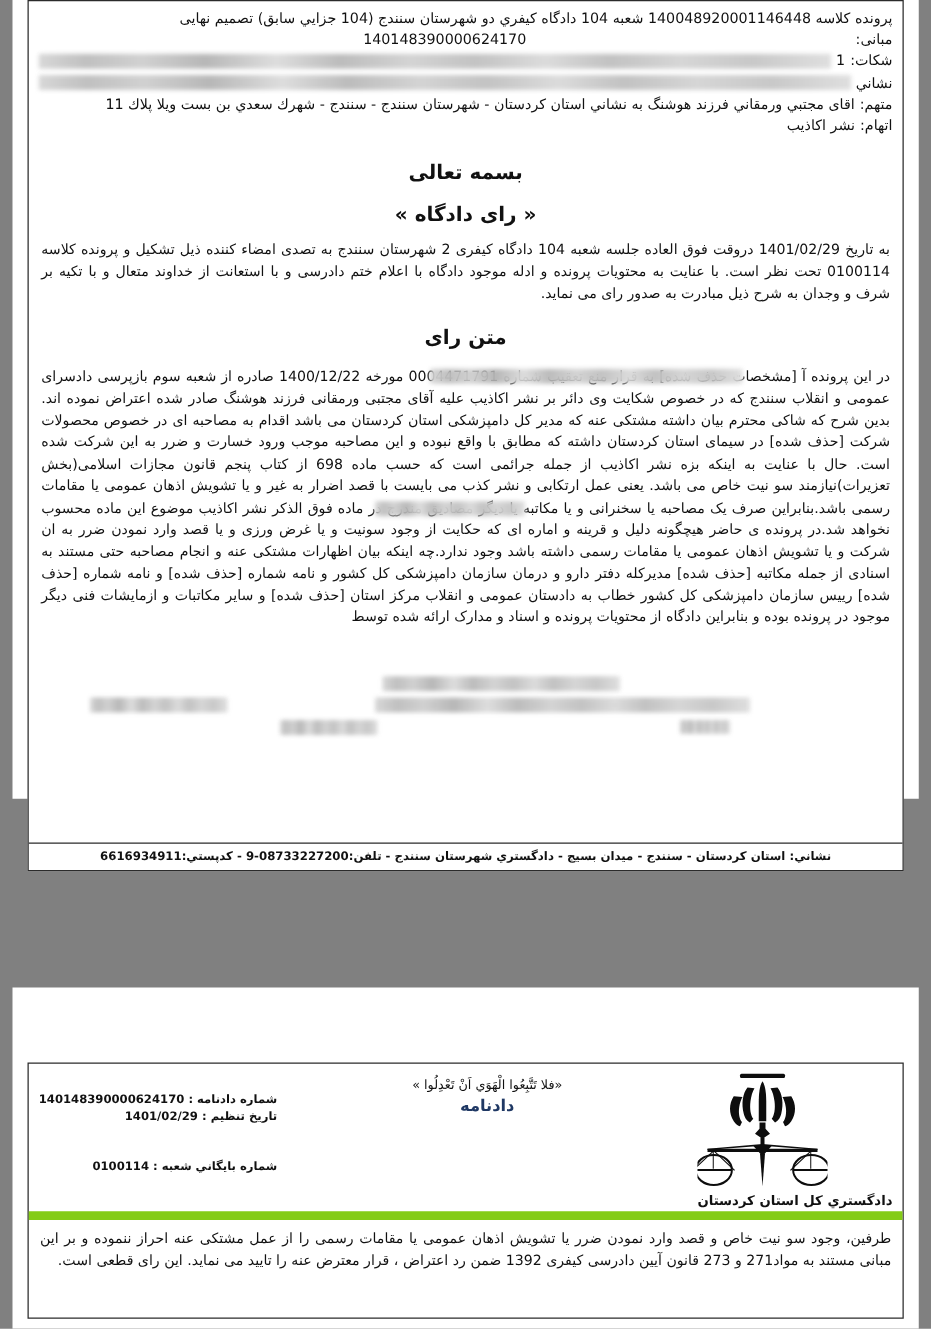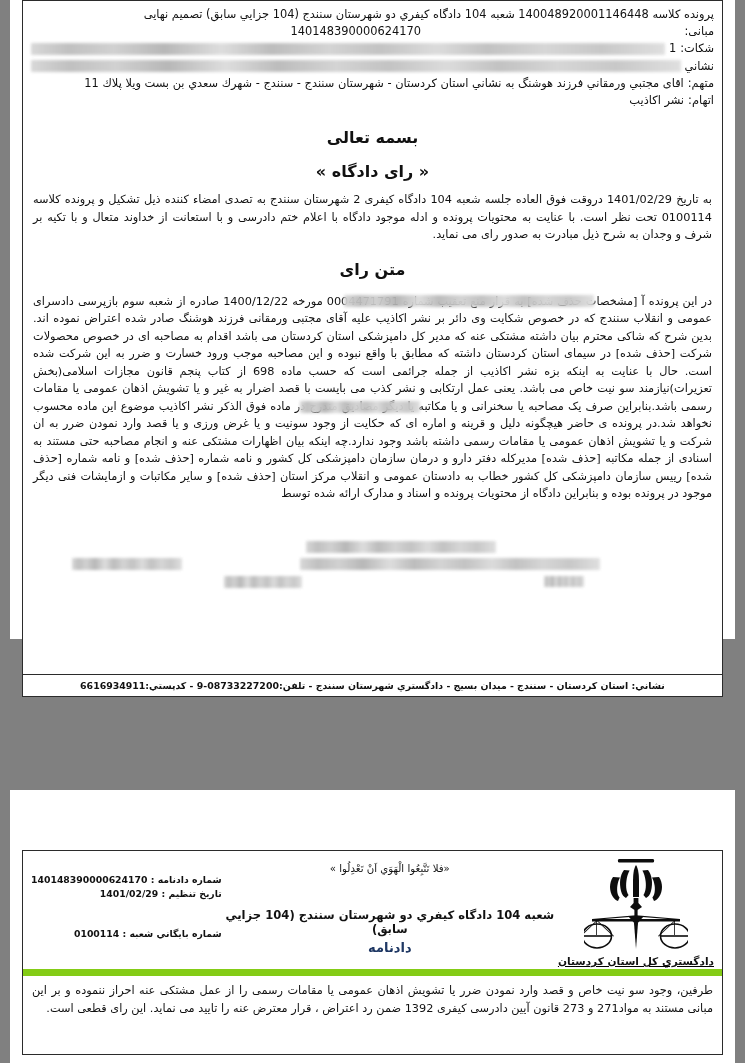--- a/index.html
+++ b/index.html
@@ -134,23 +134,22 @@
     flex-direction: row;
     align-items: stretch;
     padding: 6px 8px 2px 8px;
     min-height: 112px;
     box-sizing: border-box;
   }
   .lh-emblem {
     flex: 0 0 118px;
     display: flex;
     flex-direction: column;
-    align-items: center;
+    align-items: flex-end;
     justify-content: flex-start;
-    text-decoration: underline;
   }
   .emblem-svg { display: block; }
   .lh-org {
     font-size: 10.6px;
     font-weight: bold;
     color: #111;
     margin-top: 2px;
     white-space: nowrap;
     direction: rtl;
   }
@@ -314,21 +313,20 @@
           <ellipse cx="13" cy="79" rx="14.5" ry="12" fill="none" stroke="#0d0d0d" stroke-width="1.6"></ellipse>
           <ellipse cx="91" cy="79" rx="14.5" ry="12" fill="none" stroke="#0d0d0d" stroke-width="1.6"></ellipse>
           <line x1="-1.5" y1="79" x2="27.5" y2="79" stroke="#0d0d0d" stroke-width="1.6"></line>
           <line x1="76.5" y1="79" x2="105.5" y2="79" stroke="#0d0d0d" stroke-width="1.6"></line>
         </svg>
         <div class="lh-org">دادگستري کل استان کردستان</div>
       </div>
 
       <div class="lh-mid">
         <div class="quran-quote">«فلا تَتَّبِعُوا الْهَوَي اَنْ تَعْدِلُوا »</div>
-        <div class="court-title">شعبه 104 دادگاه کیفري دو شهرستان سنندج (104 جزايي سابق)</div>
         <div class="doc-kind">دادنامه</div>
       </div>
 
       <div class="lh-left">
         <div class="lh-field">
           <span>شماره دادنامه :</span>
           <span>140148390000624170</span>
         </div>
         <div class="lh-field">
           <span>تاریخ تنظیم :</span>

